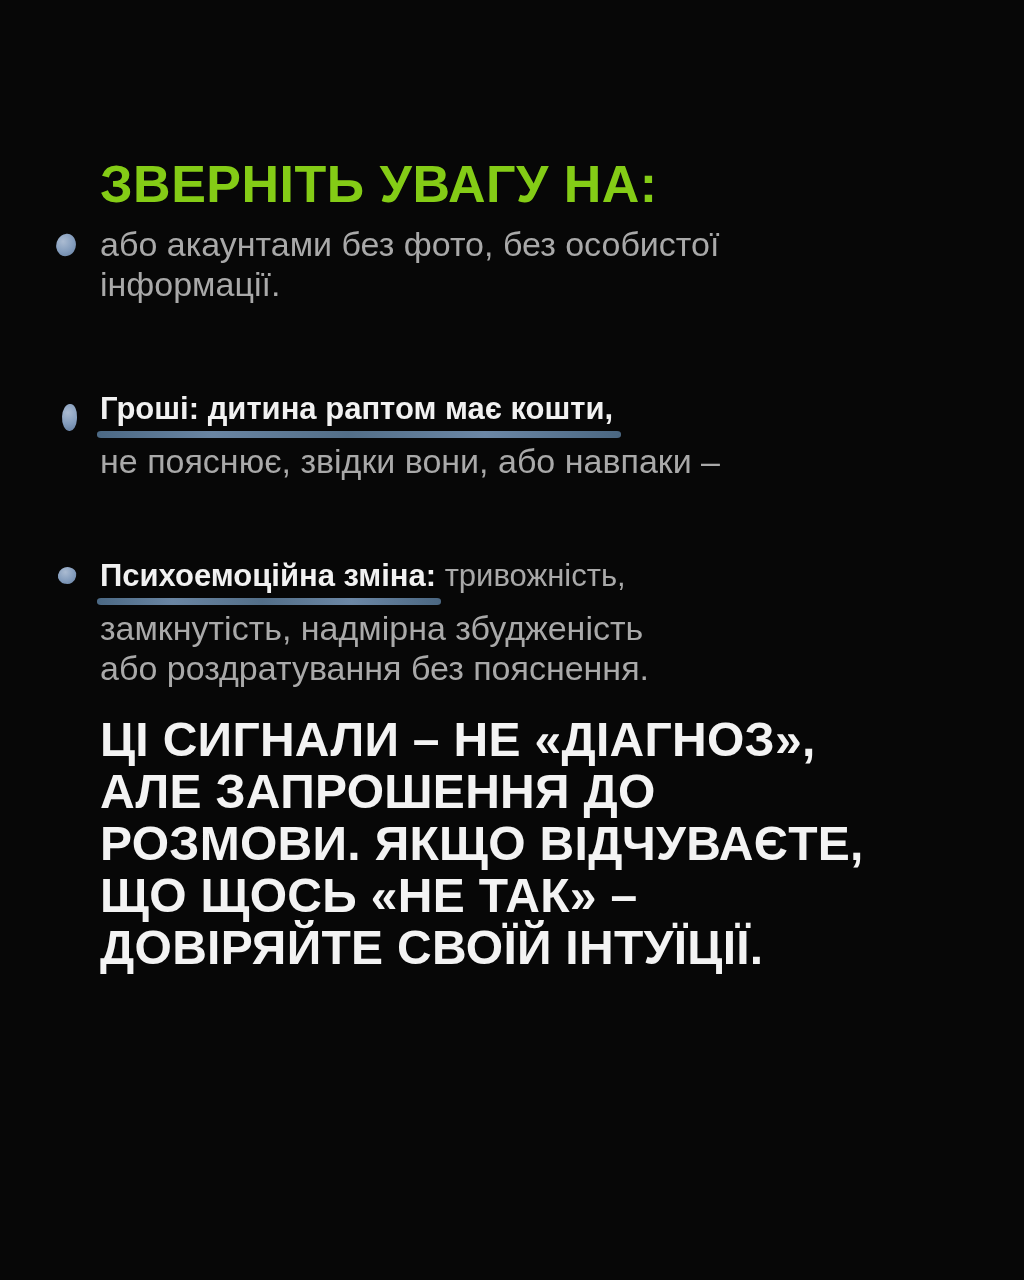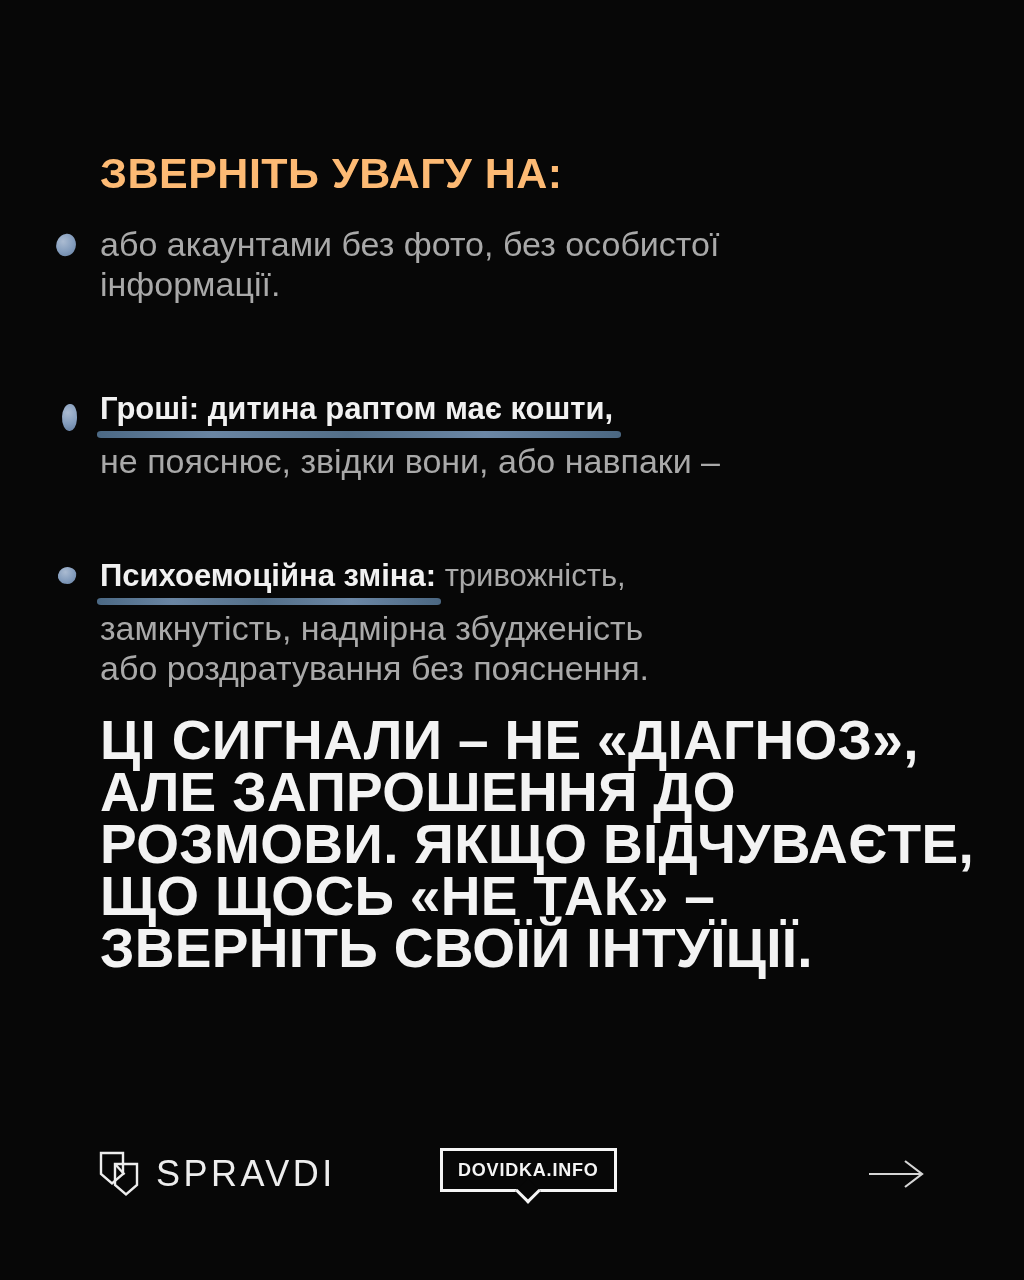--- a/index.html
+++ b/index.html
@@ -7,22 +7,22 @@
     position:relative;
     width:1024px;height:1280px;
     background:#070707;
     overflow:hidden;
     font-family:"Liberation Sans", sans-serif;
     -webkit-font-smoothing:antialiased;
   }
   
   .title{
     position:absolute;left:100px;top:122px;
-    font-size:43px;font-weight:700;letter-spacing:.5px;
-    color:#fdba74;line-height:1.05;
+    font-size:52px;font-weight:700;letter-spacing:.5px;
+    color:#84cc16;line-height:1.05;
   }
   
   .bullet{
     position:absolute;left:100px;right:70px;
   }
   .bullet.b1{top:224px;}
   .bullet.b2{top:390px;}
   .bullet.b3{top:546px;margin-top:11px;}
   .marker{
     position:absolute;
@@ -48,21 +48,21 @@
   .b1 .lead-underline{right:-22px;}
   .b2 .lead-underline{right:-8px;}
   .b3 .lead-underline{right:-5px;}
   .lead-suffix{font-weight:400;color:#a9a9a9;}
   .body-line{
     font-size:34px;line-height:40px;color:#a9a9a9;font-weight:400;
   }
   
   .statement{
     position:absolute;left:100px;top:714px;
-    font-size:55px;line-height:52px;font-weight:700;color:#f3f3f3;
+    font-size:48px;line-height:52px;font-weight:700;color:#f3f3f3;
     letter-spacing:.3px;
   }
   
   .footer{position:absolute;left:0;right:0;top:1140px;height:100px;}
   .brand{
     position:absolute;left:98px;top:11px;height:46px;
     display:flex;align-items:center;gap:16px;
   }
   .brand svg{display:block;}
   .brand-name{
@@ -118,43 +118,16 @@
     </div>
     <div class="body-line">замкнутість, надмірна збудженість</div>
     <div class="body-line">або роздратування без пояснення.</div>
   </div>
 
   <div class="statement">
     <div>ЦІ СИГНАЛИ – НЕ «ДІАГНОЗ»,</div>
     <div>АЛЕ ЗАПРОШЕННЯ ДО</div>
     <div>РОЗМОВИ. ЯКЩО ВІДЧУВАЄТЕ,</div>
     <div>ЩО ЩОСЬ «НЕ ТАК» –</div>
-    <div>ЗВЕРНІТЬ СВОЇЙ ІНТУЇЦІЇ.</div>
+    <div>ДОВІРЯЙТЕ СВОЇЙ ІНТУЇЦІЇ.</div>
   </div>
 
-  <div class="footer">
-
-    <div class="brand">
-      <span>
-        <svg width="42" height="48" viewBox="0 0 42 48" fill="none" stroke="#ededed" stroke-width="2.4">
-          <path d="M3 3 H25 V24 L14 33.5 L3 24 Z"></path>
-          <path d="M17 14 H39 V35 L28 44.5 L17 35 Z"></path>
-          <path d="M17 14 L26.5 24.5"></path>
-        </svg>
-      </span>
-      <span class="brand-name">SPRAVDI</span>
-    </div>
-
-    <div class="badge">
-      <span>DOVIDKA.INFO</span>
-      <span class="badge-pointer-mask"></span>
-      <span class="badge-pointer"></span>
-    </div>
-
-    <div class="arrow">
-      <svg width="60" height="32" viewBox="0 0 60 32" fill="none" stroke="#d5d5d5" stroke-width="2.2">
-        <line x1="1" y1="16" x2="53" y2="16"></line>
-        <polyline points="37,3 54,16 37,29"></polyline>
-      </svg>
-    </div>
-
-  </div>
 </div>
 
 </body></html>

